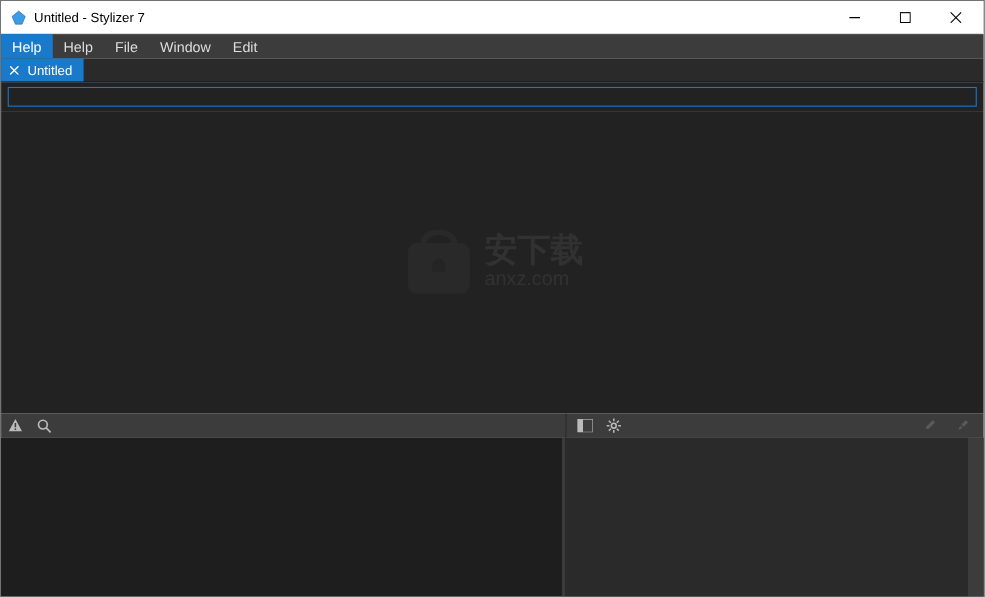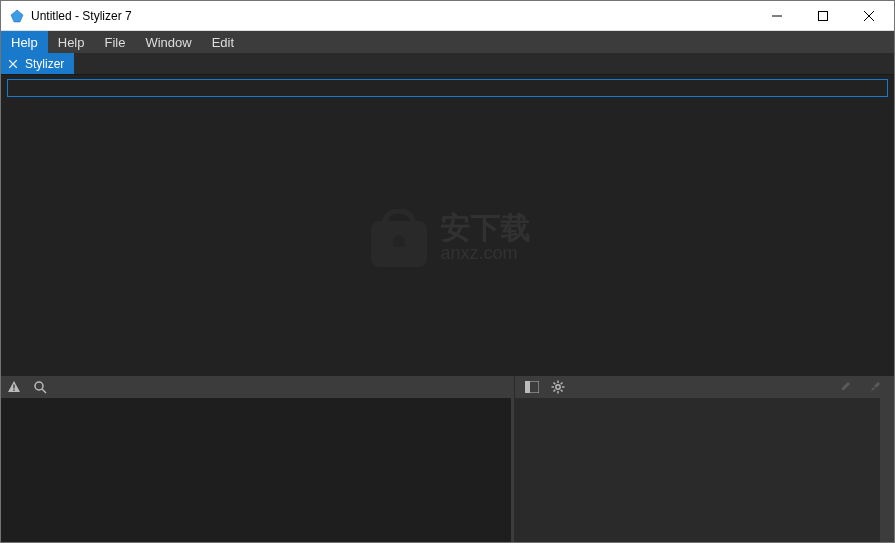--- a/index.html
+++ b/index.html
@@ -84,21 +84,21 @@
   </div>
 
   <div class="tabbar">
     <div class="tab">
       <span class="tab-close">
         <svg viewBox="0 0 8 8" width="8" height="8">
             <line x1="0" y1="0" x2="8" y2="8" stroke="#fff" stroke-width="1.2"></line>
             <line x1="8" y1="0" x2="0" y2="8" stroke="#fff" stroke-width="1.2"></line>
           </svg>
       </span>
-      <span>Stylizer</span>
+      <span>Untitled</span>
     </div>
   </div>
 
   <div class="input-row">
     <input class="main-input" type="text" value="" style="">
   </div>
 
   <div class="editor">
     <div class="watermark">
       <svg class="watermark-bag" viewBox="0 0 68 60">

